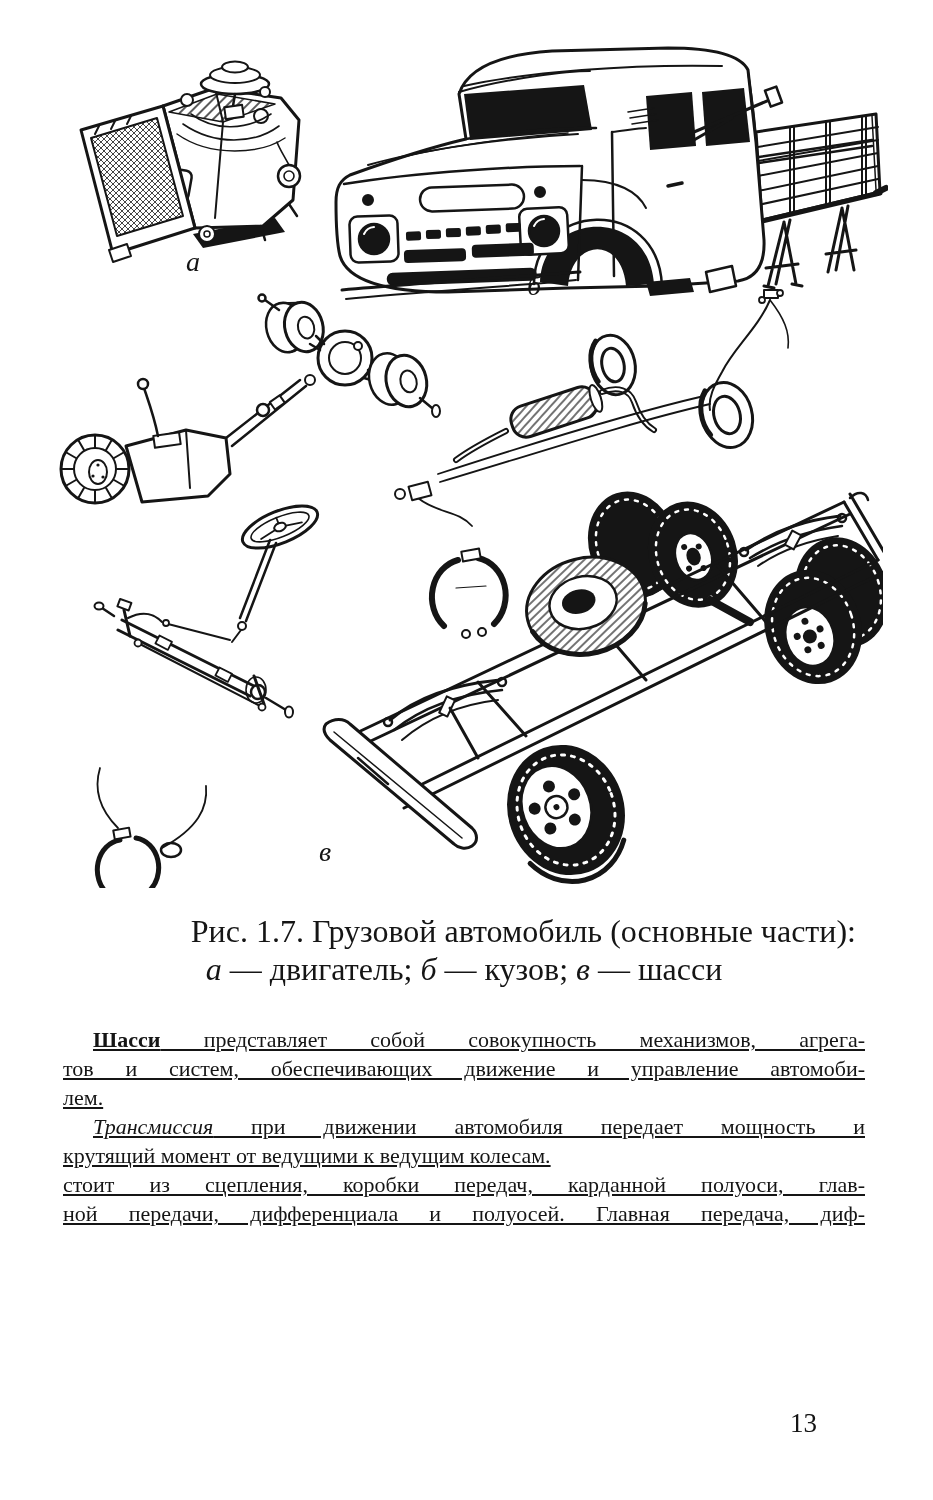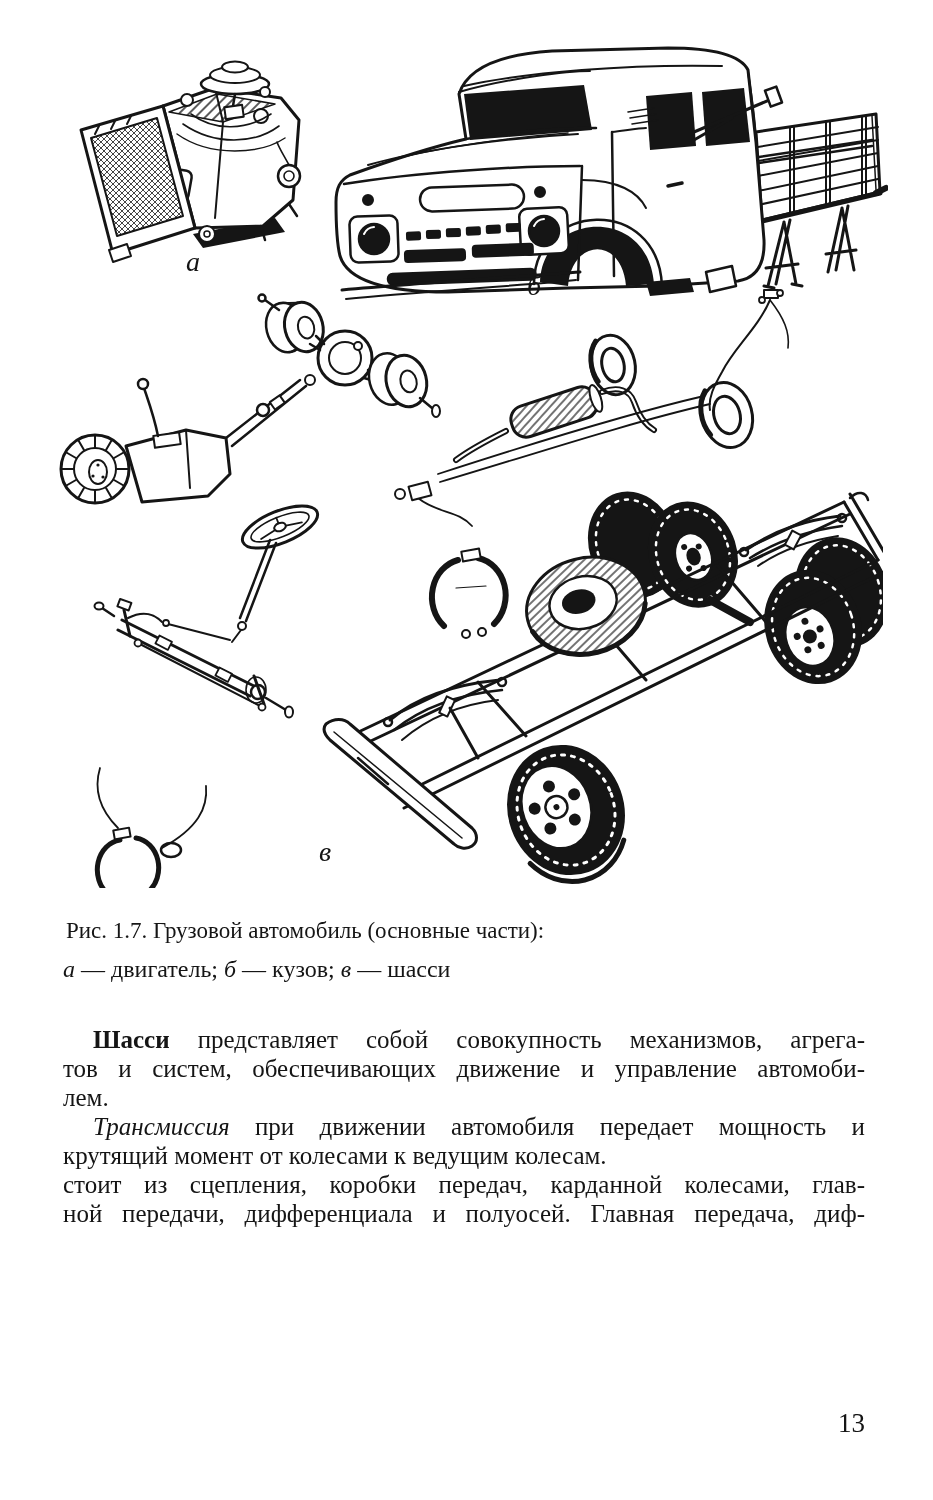--- a/index.html
+++ b/index.html
@@ -7,38 +7,38 @@
     position:relative; width:933px; height:1500px; background:#ffffff;
     font-family:"Liberation Serif","DejaVu Serif",serif; color:#151515; overflow:hidden;
   }
   .figure-area{position:absolute; left:0; top:0; width:933px; height:905px;}
   .fig{position:absolute;}
   .fig-label{
     position:absolute; font-style:italic; font-size:28px; line-height:28px;
     color:#151515;
   }
   .caption1{
-    position:absolute; left:66px; top:916px; width:802px; text-align:left;
-    font-size:23px; line-height:30px;
+    position:absolute; left:54px; top:916px; width:802px; text-align:right;
+    font-size:32px; line-height:30px;
   }
   .caption2{
-    position:absolute; left:63px; top:955px; width:802px; text-align:left;
-    font-size:24px; line-height:28px;
+    position:absolute; left:63px; top:955px; width:802px; text-align:center;
+    font-size:32px; line-height:28px;
   }
   .body-text{position:absolute; left:63px; top:1025px; width:802px;}
   .line{
-    font-size:25px; line-height:29px; height:29px; overflow:hidden;
-    text-align:justify; white-space:normal;
+    font-size:22px; line-height:29px; height:29px; overflow:hidden;
+    text-align:justify; white-space:normal;text-decoration:underline;
   }
   .line.just{text-align-last:justify;}
   .line.indent{text-indent:30px;}
   .b{font-weight:bold;}
   .i{font-style:italic;}
   .page-number{
-    position:absolute; left:790px; top:1408px; width:75px; text-align:right;
+    position:absolute; left:790px; top:1408px; width:75px; text-align:left;
     font-size:27px;
   }
   svg{display:block;}
 </style>
 </head>
 <body>
 
 <div class="page">
 
   <div class="figure-area">
@@ -407,20 +407,20 @@
   </div>
 
   <div class="caption1">Рис. 1.7. Грузовой автомобиль (основные части):</div>
   <div class="caption2"><span class="i">а</span><span> — двигатель; </span><span class="i">б</span><span> — кузов; </span><span class="i">в</span><span> — шасси</span></div>
 
   <div class="body-text">
       <div class="line just indent"><span class="b">Шасси</span><span> представляет собой совокупность механизмов, агрега-</span></div>
       <div class="line just">тов и систем, обеспечивающих движение и управление автомоби-</div>
       <div class="line">лем.</div>
       <div class="line just indent"><span class="i">Трансмиссия</span><span> при движении автомобиля передает мощность и</span></div>
-      <div class="line">крутящий момент от колесами к ведущим колесам.</div>
-      <div class="line just">стоит из сцепления, коробки передач, карданной колесами, глав-</div>
+      <div class="line">крутящий момент от ведущими к ведущим колесам.</div>
+      <div class="line just">стоит из сцепления, коробки передач, карданной полуоси, глав-</div>
       <div class="line just">ной передачи, дифференциала и полуосей. Главная передача, диф-</div>
     </div>
 
   <div class="page-number">13</div>
 
 </div>
 
 </body></html>

